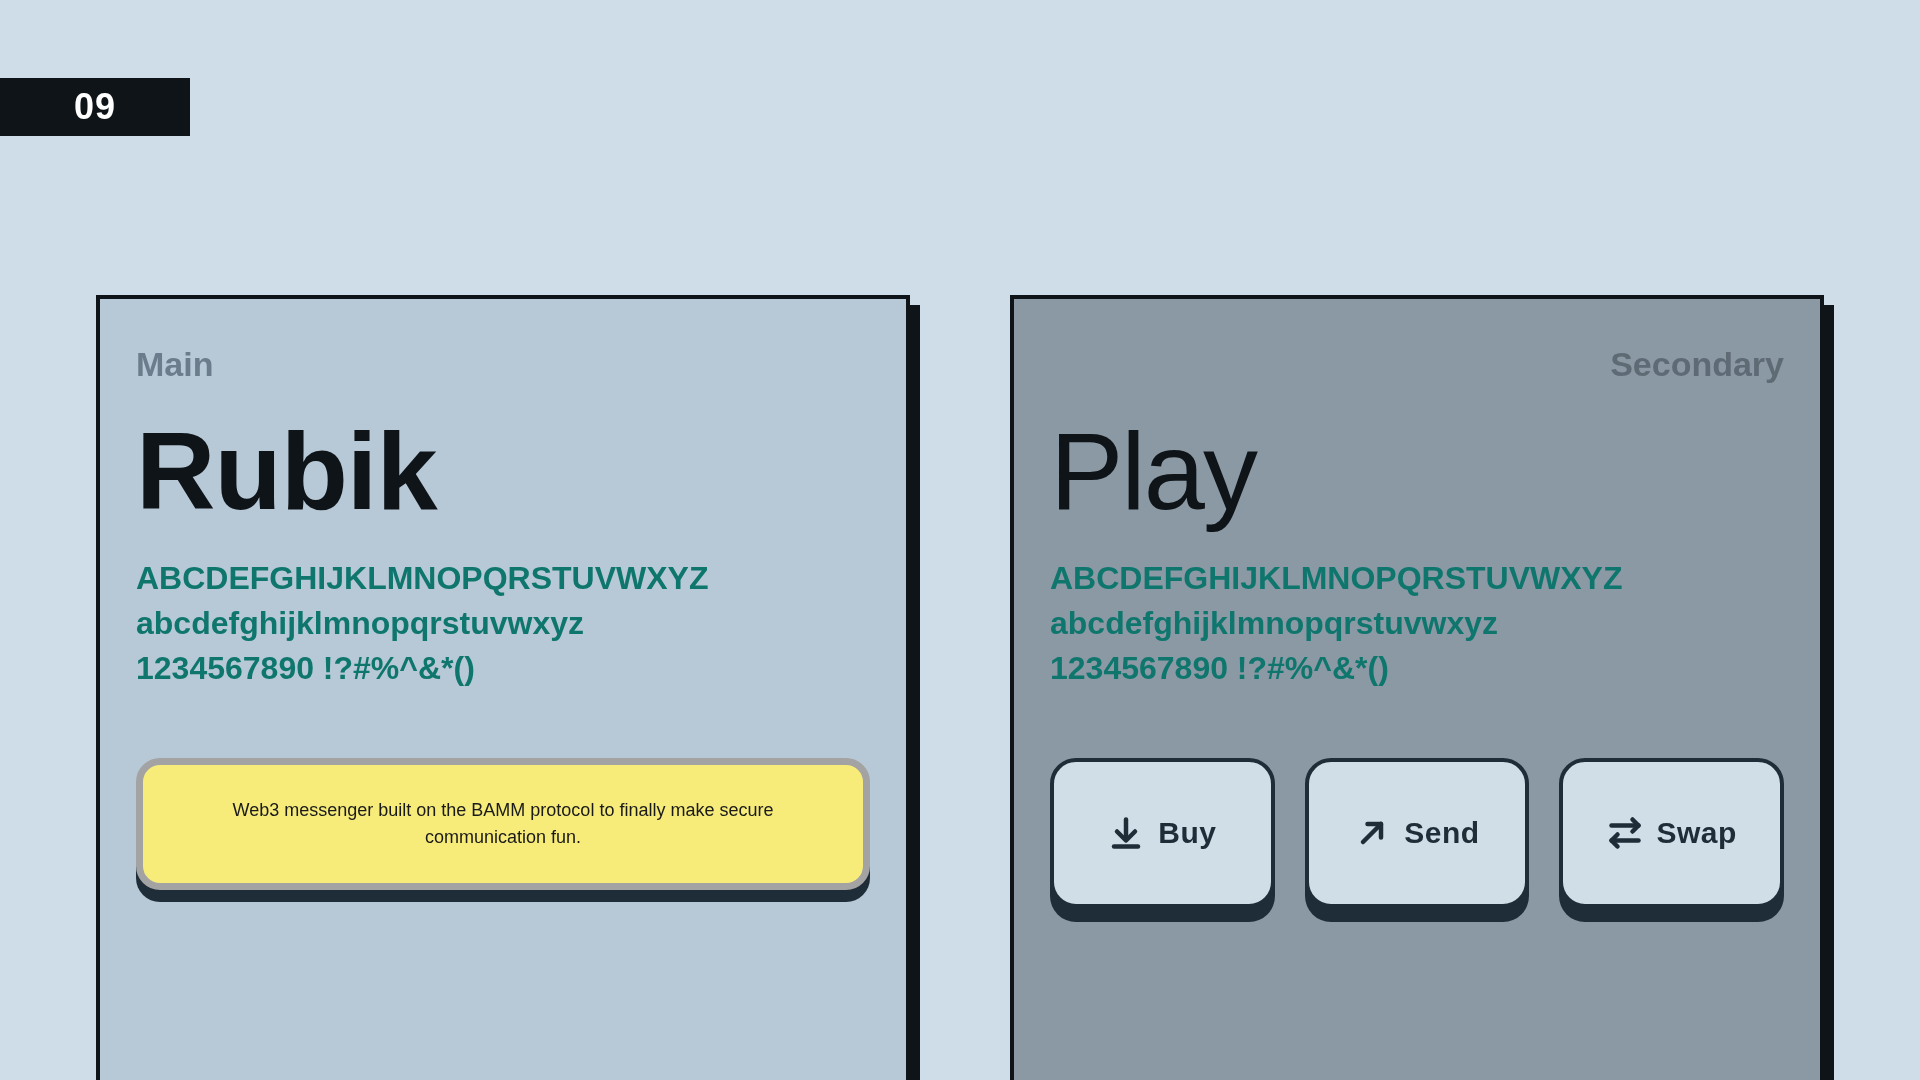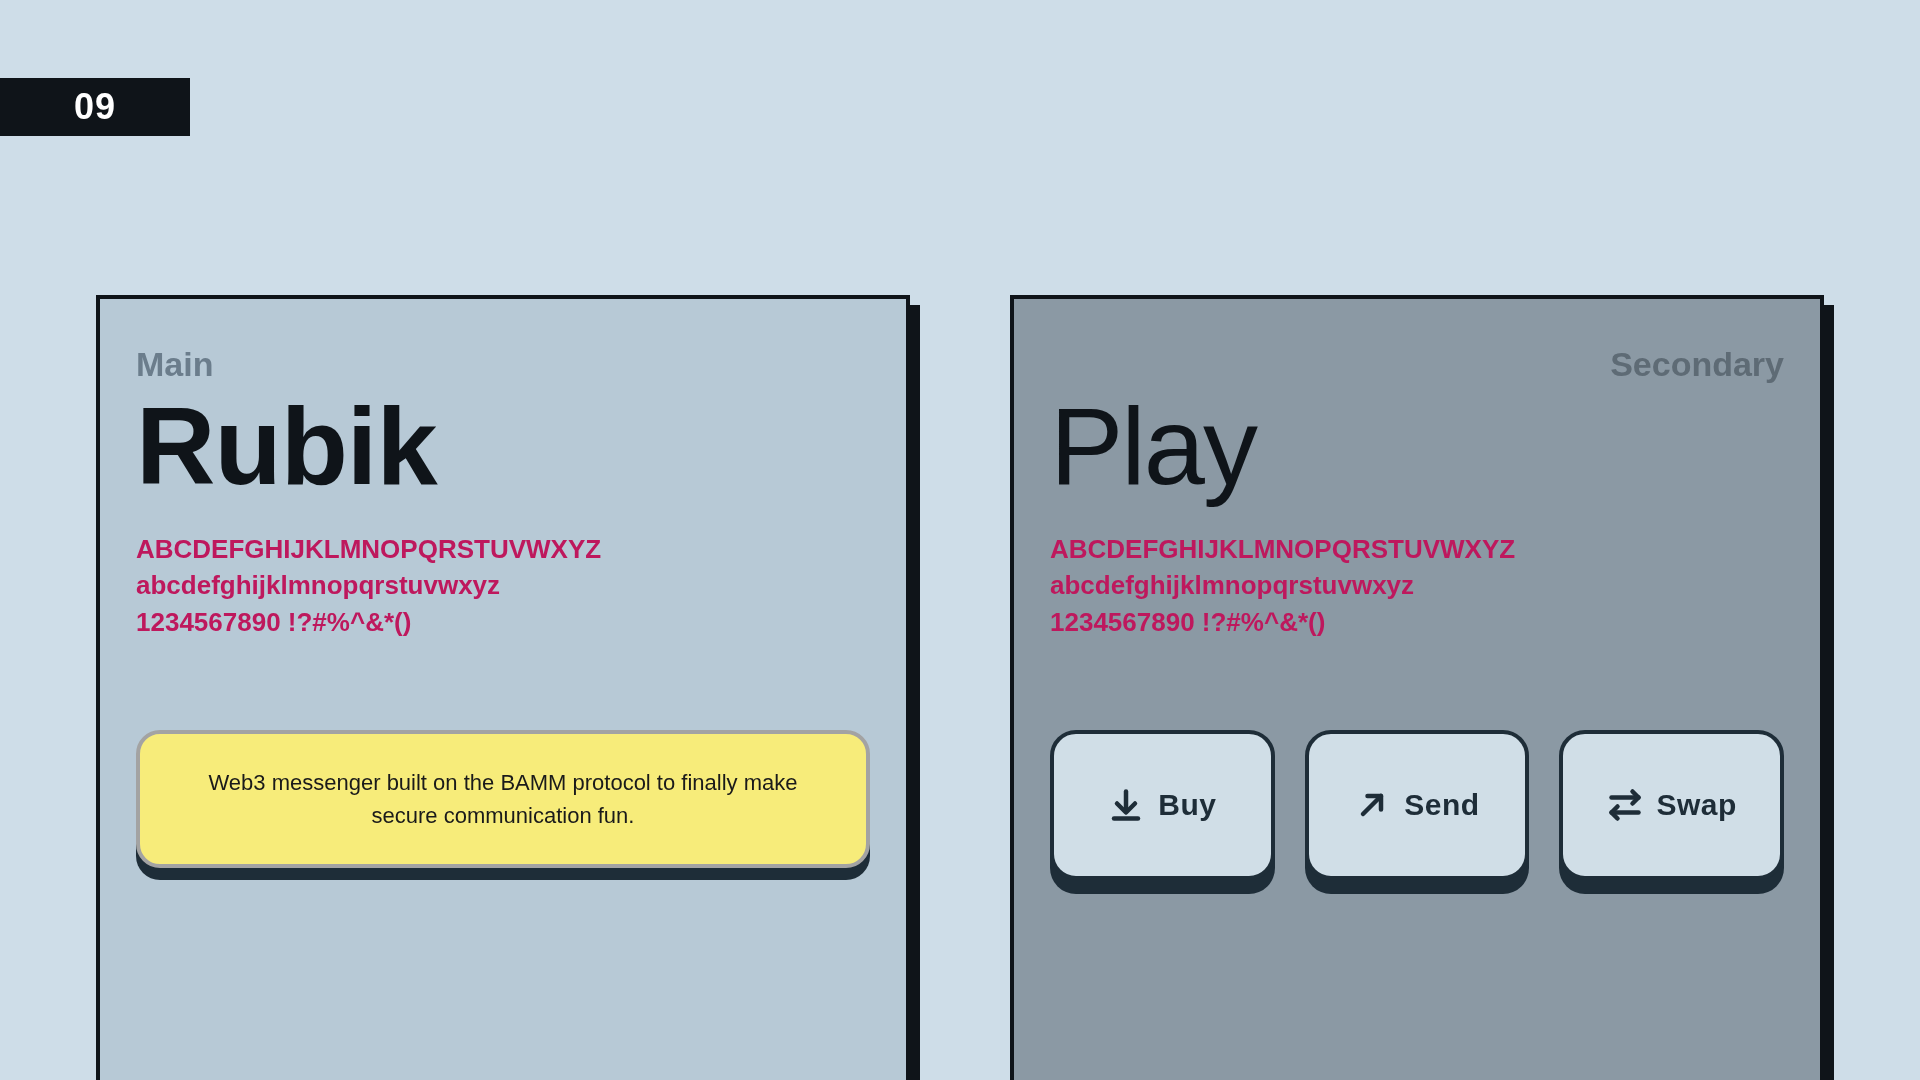--- a/index.html
+++ b/index.html
@@ -84,69 +84,69 @@
     position: absolute;
     inset: 0;
     background: #8b99a4;
     border: 4px solid #0f1419;
     border-bottom: none;
   }
 
   .card-label {
     font-size: 34px;
     font-weight: 700;
-    margin-bottom: 7px;
+    margin-bottom: 32px;
   }
   .card.main .card-label { color: #6b7d8c; }
   .card.secondary .card-label { color: #5e6b75; text-align: right; }
 
   .font-title {
     font-size: 110px;
     font-weight: 800;
     color: #0f1419;
     margin-bottom: 30px;
     line-height: 1;
     letter-spacing: -1px;
   }
   .card.secondary .font-title {
     font-weight: 400;
     letter-spacing: -2px;
   }
 
   .specimen {
-    font-size: 26px;
+    font-size: 32px;
     font-weight: 700;
-    color: #be185d;
+    color: #0f766e;
     line-height: 1.4;
-    margin-bottom: 90px;
+    margin-bottom: 68px;
     word-break: break-all;
   }
   .specimen div { word-break: normal; }
 
   
   .callout-wrap {
     position: relative;
   }
   .callout-shadow {
     position: absolute;
     top: 12px;
     left: 0;
     right: 0;
     bottom: -12px;
     background: #1e2d38;
     border-radius: 24px;
   }
   .callout {
     position: relative;
     background: #f7ec7a;
-    border: 4px solid #a3a3a3;
+    border: 7px solid #a3a3a3;
     border-radius: 24px;
     padding: 32px 50px;
     text-align: center;
-    font-size: 22px;
+    font-size: 18px;
     font-weight: 500;
     color: #1a1a1a;
     line-height: 1.5;
   }
 
   
   .btn-row {
     display: flex;
     gap: 30px;
   }

